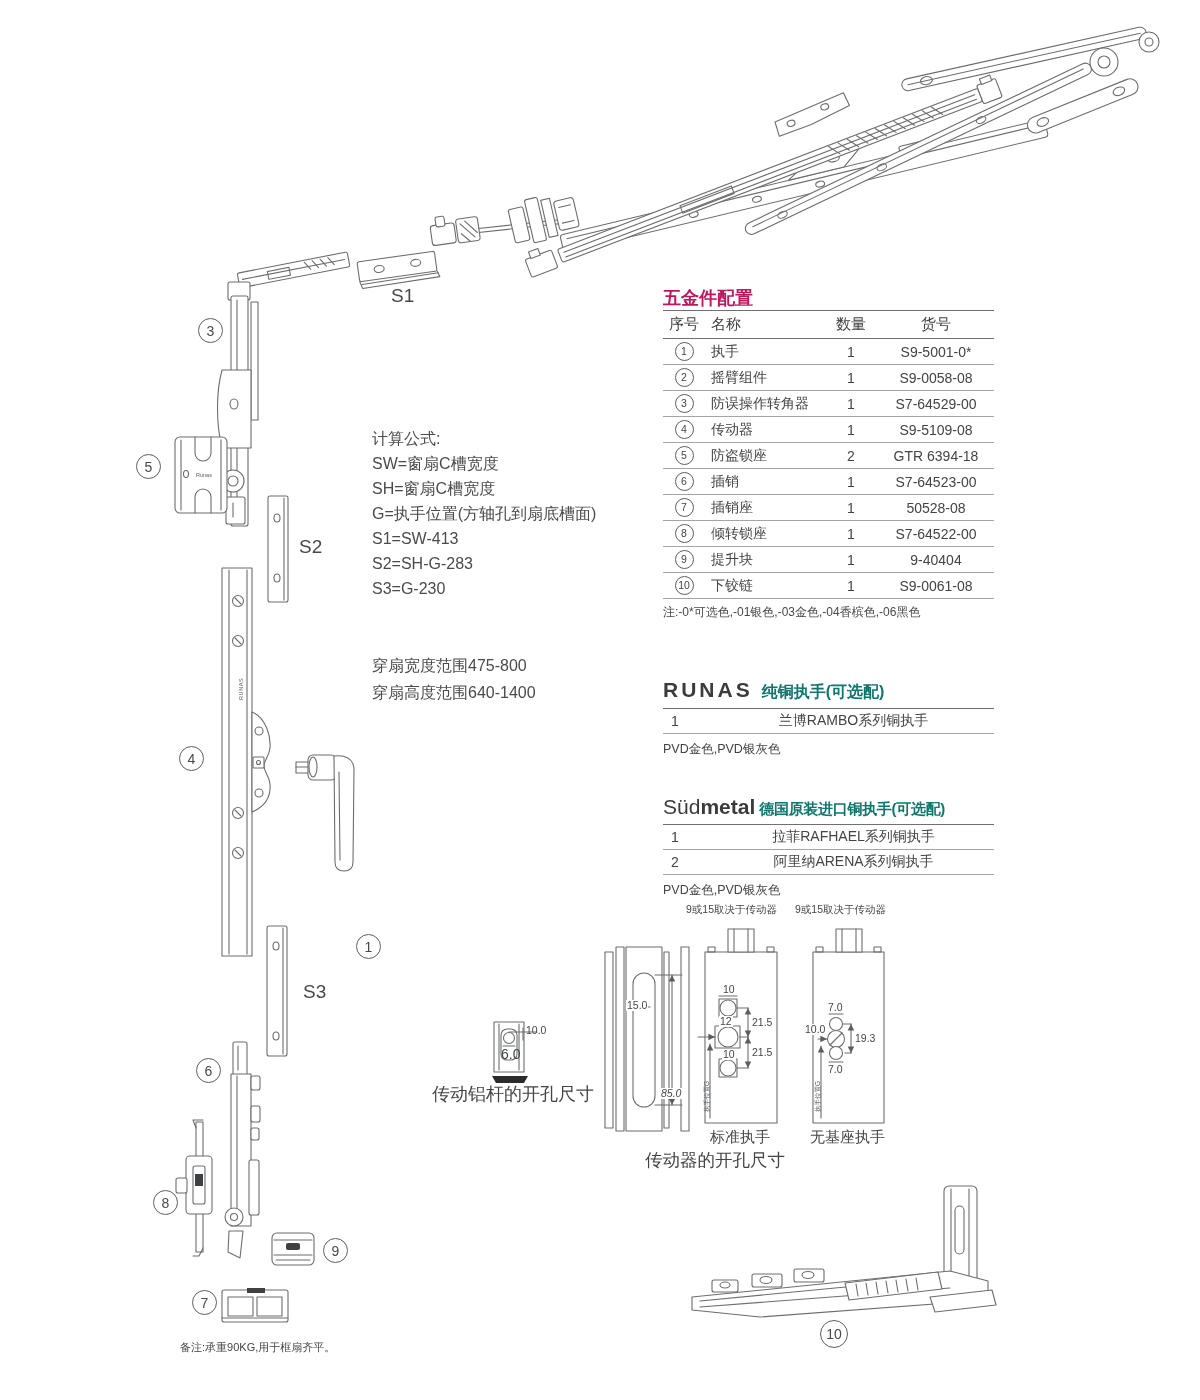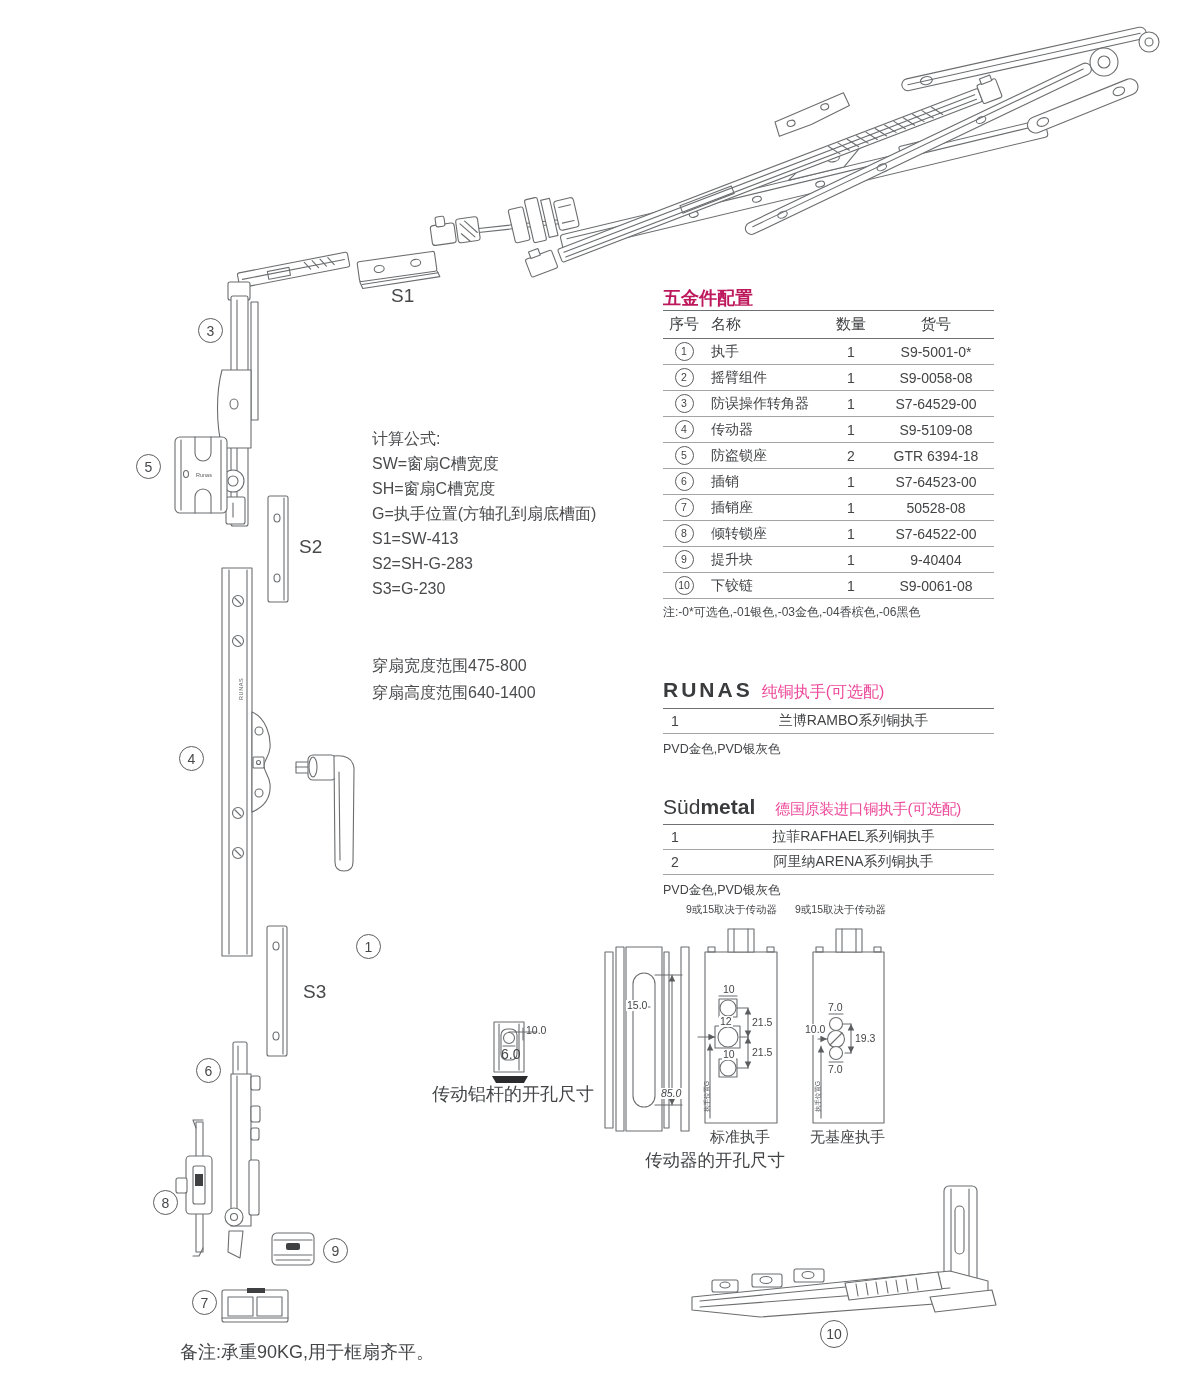--- a/index.html
+++ b/index.html
@@ -26,36 +26,36 @@
   .col-code{width:116px;text-align:center;flex:none;}
   .mini-circle{display:inline-flex;width:17px;height:17px;border:1px solid #5d5e60;border-radius:50%;
     font-size:10.5px;align-items:center;justify-content:center;line-height:1;}
   .pt-note{font-size:12px;margin-top:5px;color:#47484a;white-space:nowrap;}
   
   .opt-block{position:absolute;left:663px;width:331px;color:#434446;}
   .opt-title{padding-bottom:5px;border-bottom:1.5px solid #6f7073;white-space:nowrap;display:flex;align-items:baseline;gap:9px;}
   .runas-brand{font-size:21px;font-weight:bold;letter-spacing:3px;color:#3a3b3d;}
   .sud-a{font-size:21px;color:#3a3b3d;}
   .sud-b{font-size:21px;font-weight:bold;color:#3a3b3d;}
-  .opt-title .ttl{font-size:16px;font-weight:normal;color:#ec4899;margin-top:44px;}
+  .opt-title .ttl{font-size:16px;font-weight:bold;color:#0f766e;margin-top:44px;}
   .opt-title .ttl.small{font-size:15px;letter-spacing:-0.3px;}
   .opt-row{display:flex;align-items:center;height:24px;border-bottom:1px solid #a3a4a6;font-size:14px;}
   .opt-row .num{width:42px;flex:none;padding-left:8px;}
   .opt-row .nm{flex:1;text-align:center;}
   .opt-note{font-size:12.5px;margin-top:7px;}
   
   .dim{position:absolute;font-size:10.5px;color:#454648;white-space:nowrap;line-height:1;}
   .dim.bg{background:#fff;padding:0 1px;}
   .dim-head{position:absolute;font-size:10.5px;color:#454648;white-space:nowrap;}
   .vaxis{position:absolute;font-size:6.5px;color:#555658;white-space:nowrap;
     transform:rotate(-90deg);transform-origin:left top;}
   .diag-label{position:absolute;font-size:15px;color:#454648;white-space:nowrap;}
   .diag-caption{position:absolute;font-size:17.5px;color:#434446;white-space:nowrap;}
   .alu-caption{position:absolute;left:432px;top:1082px;font-size:18px;color:#434446;white-space:nowrap;}
-  .footer-note{position:absolute;left:180px;top:1340px;font-size:18px;color:#454648;white-space:nowrap;}
+  .footer-note{position:absolute;left:180px;top:1340px;font-size:11px;color:#454648;white-space:nowrap;}
 </style>
 </head>
 <body>
 
 <div class="canvas">
 
   <svg width="1200" height="1400" viewBox="0 0 1200 1400">
     <defs>
       <marker id="ar" markerWidth="9" markerHeight="8" refX="6" refY="3" orient="auto">
         <path d="M0,0 L6,3 L0,6 Z" fill="#5c5d5f"></path>
@@ -475,21 +475,21 @@
       <span class="ttl">纯铜执手(可选配)</span>
     </div>
     <div class="opt-row">
       <span class="num">1</span>
       <span class="nm">兰博RAMBO系列铜执手</span>
     </div>
     <div class="opt-note">PVD金色,PVD银灰色</div>
   </div>
 
   <div class="opt-block" style="top:756px;">
-    <div class="opt-title" style="gap:20px;">
+    <div class="opt-title" style="gap:4px;">
       <span><span class="sud-a">Süd</span><span class="sud-b">metal</span></span>
       <span class="ttl small">德国原装进口铜执手(可选配)</span>
     </div>
     <div class="opt-row">
       <span class="num">1</span>
       <span class="nm">拉菲RAFHAEL系列铜执手</span>
     </div>
     <div class="opt-row">
       <span class="num">2</span>
       <span class="nm">阿里纳ARENA系列铜执手</span>

